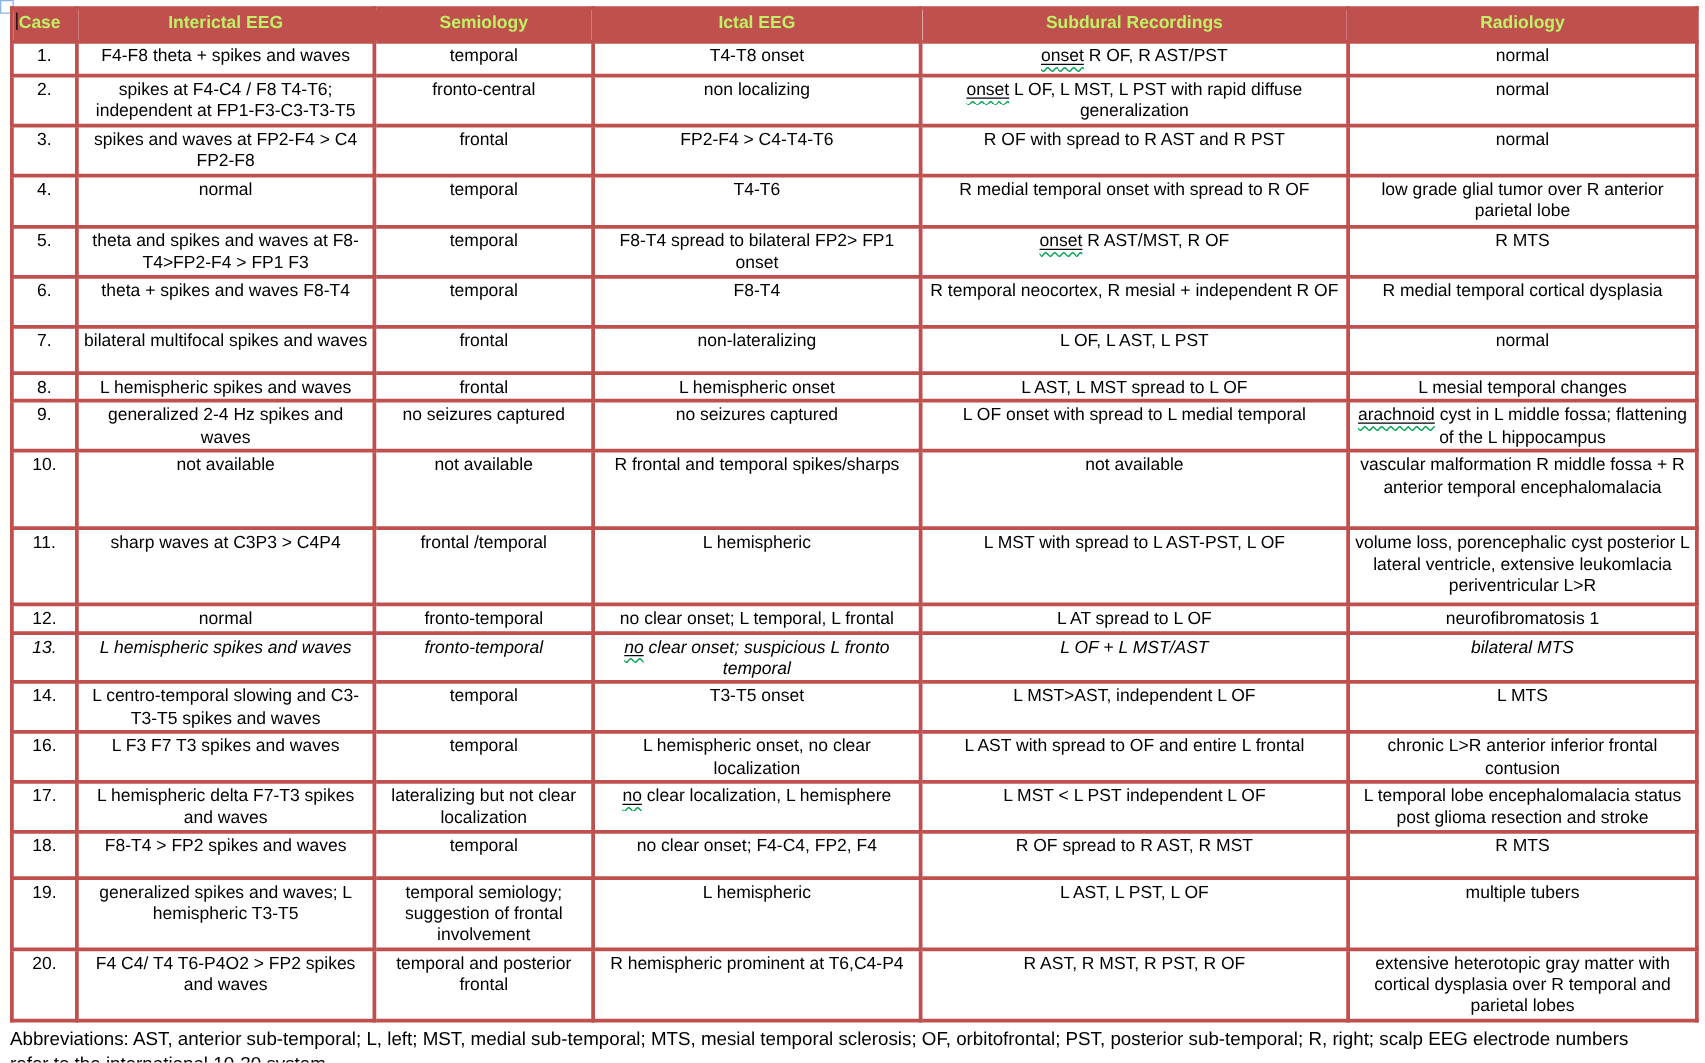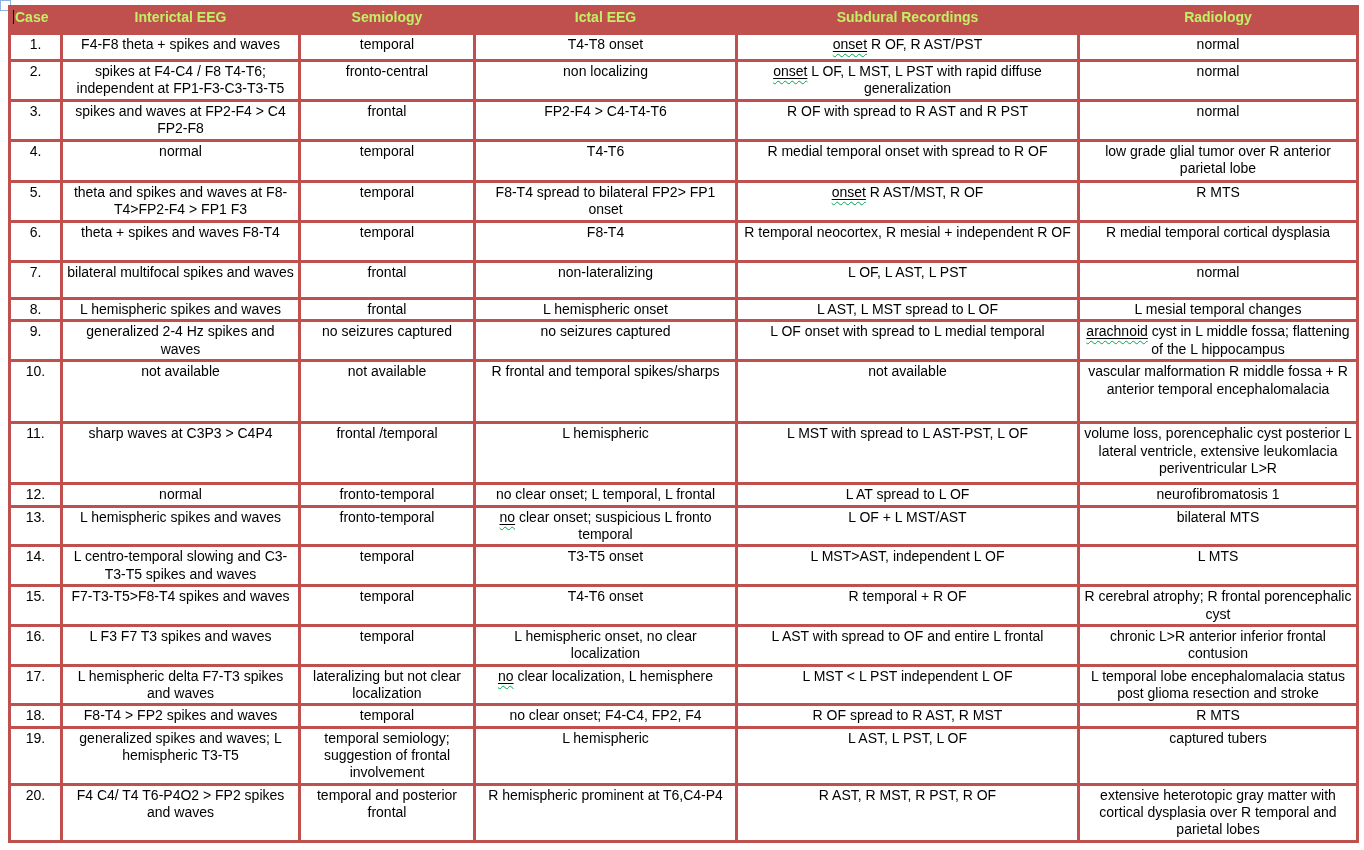--- a/index.html
+++ b/index.html
@@ -68,21 +68,21 @@
   tbody tr:nth-child(3)  { height: 40px; }
   tbody tr:nth-child(4)  { height: 41px; }
   tbody tr:nth-child(5)  { height: 40px; }
   tbody tr:nth-child(6)  { height: 40px; }
   tbody tr:nth-child(7)  { height: 37px; }
   tbody tr:nth-child(8)  { height: 22px; }
   tbody tr:nth-child(9)  { height: 40px; }
   tbody tr:nth-child(10) { height: 62px; }
   tbody tr:nth-child(11) { height: 61px; }
   tbody tr:nth-child(12) { height: 22px; }
-  tbody tr:nth-child(13) { height: 38px; }
+  tbody tr:nth-child(13) { height: 38px; font-style: italic; }
   tbody tr:nth-child(14) { height: 38px; }
   tbody tr:nth-child(15) { height: 37px; }
   tbody tr:nth-child(16) { height: 32px; }
   tbody tr:nth-child(17) { height: 37px; }
   tbody tr:nth-child(18) { height: 22px; }
   tbody tr:nth-child(19) { height: 49px; }
   tbody tr:nth-child(20) { height: 53px; margin-top: 16px; }
 
   
   .ul { text-decoration: underline solid #000; text-underline-offset: 2px; }
@@ -228,28 +228,20 @@
         </tr>
         <tr>
           <td class="case-num">14.</td>
           <td>L centro-temporal slowing and C3-T3-T5 spikes and waves</td>
           <td>temporal</td>
           <td>T3-T5 onset</td>
           <td>L MST&gt;AST, independent L OF</td>
           <td>L MTS</td>
         </tr>
         <tr>
-          <td class="case-num">15.</td>
-          <td>F7-T3-T5&gt;F8-T4 spikes and waves</td>
-          <td>temporal</td>
-          <td>T4-T6 onset</td>
-          <td>R temporal + R OF</td>
-          <td>R cerebral atrophy; R frontal porencephalic cyst</td>
-        </tr>
-        <tr>
           <td class="case-num">16.</td>
           <td>L F3 F7 T3 spikes and waves</td>
           <td>temporal</td>
           <td>L hemispheric onset, no clear localization</td>
           <td>L AST with spread to OF and entire L frontal</td>
           <td>chronic L&gt;R anterior inferior frontal contusion</td>
         </tr>
         <tr>
           <td class="case-num">17.</td>
           <td>L hemispheric delta F7-T3 spikes and waves</td>
@@ -265,21 +257,21 @@
           <td>no clear onset; F4-C4, FP2, F4</td>
           <td>R OF spread to R AST, R MST</td>
           <td>R MTS</td>
         </tr>
         <tr>
           <td class="case-num">19.</td>
           <td>generalized spikes and waves; L hemispheric T3-T5</td>
           <td>temporal semiology; suggestion of frontal involvement</td>
           <td>L hemispheric</td>
           <td>L AST, L PST, L OF</td>
-          <td>captured tubers</td>
+          <td>multiple tubers</td>
         </tr>
         <tr>
           <td class="case-num">20.</td>
           <td>F4 C4/ T4 T6-P4O2 &gt; FP2 spikes and waves</td>
           <td>temporal and posterior frontal</td>
           <td>R hemispheric prominent at T6,C4-P4</td>
           <td>R AST, R MST, R PST, R OF</td>
           <td>extensive heterotopic gray matter with cortical dysplasia over R temporal and parietal lobes</td>
         </tr>
       </tbody>

